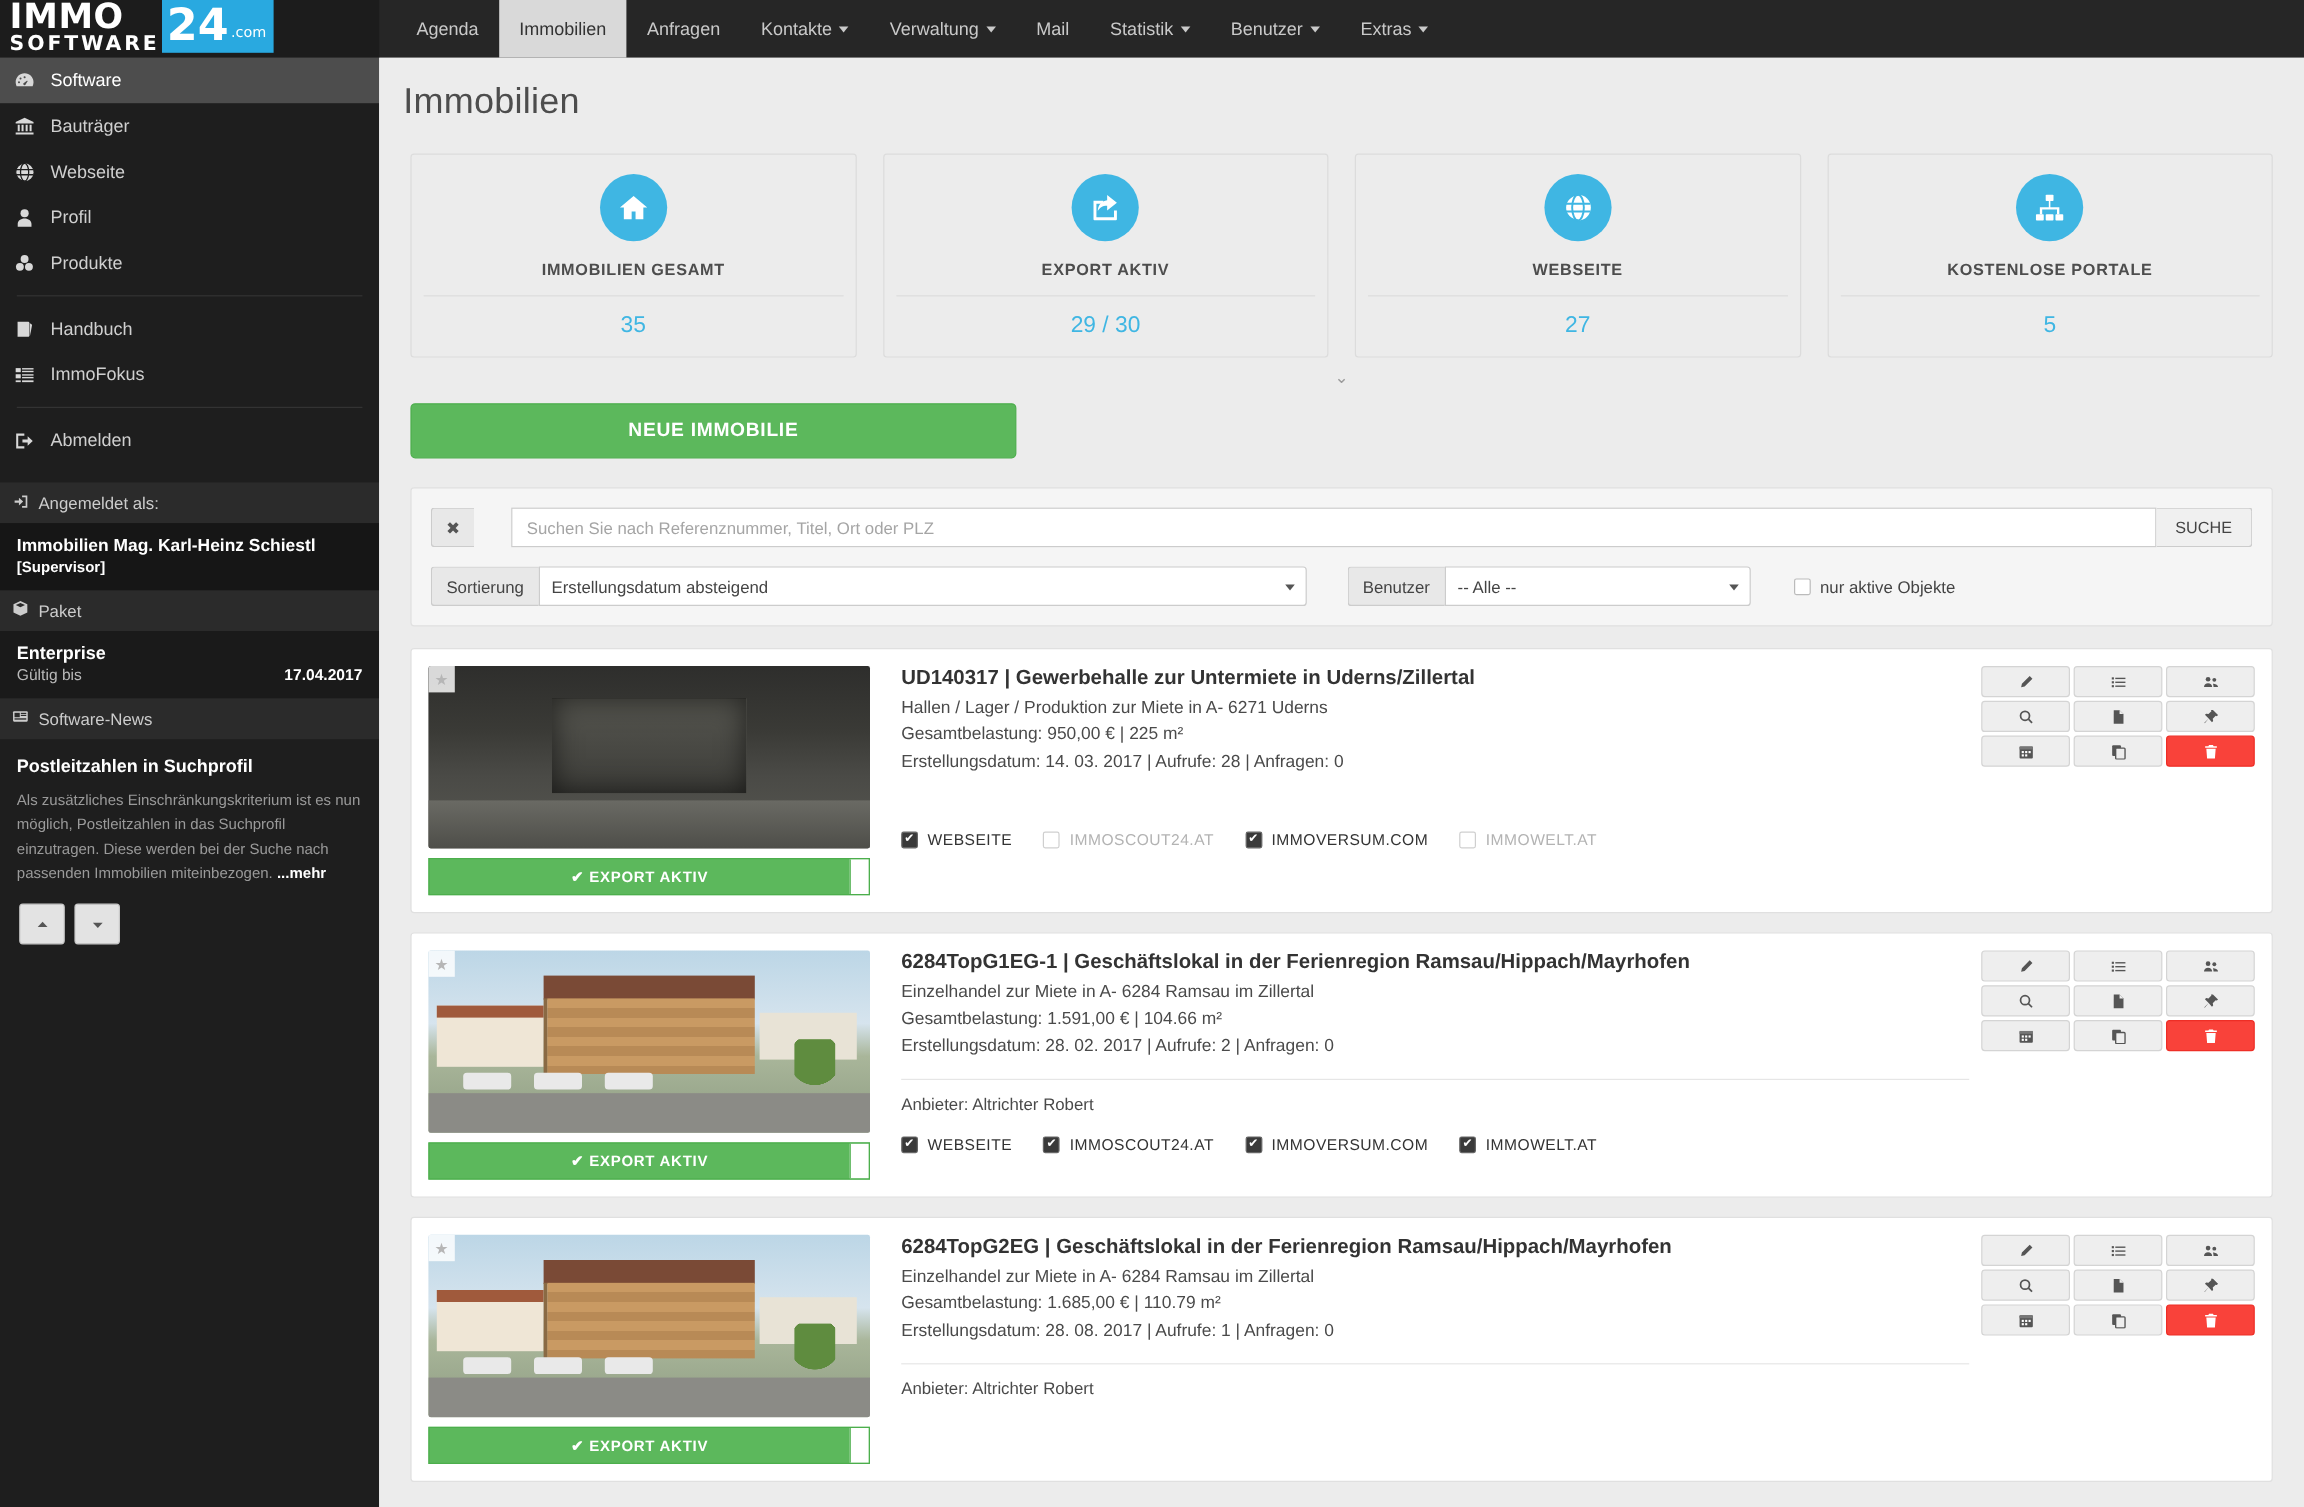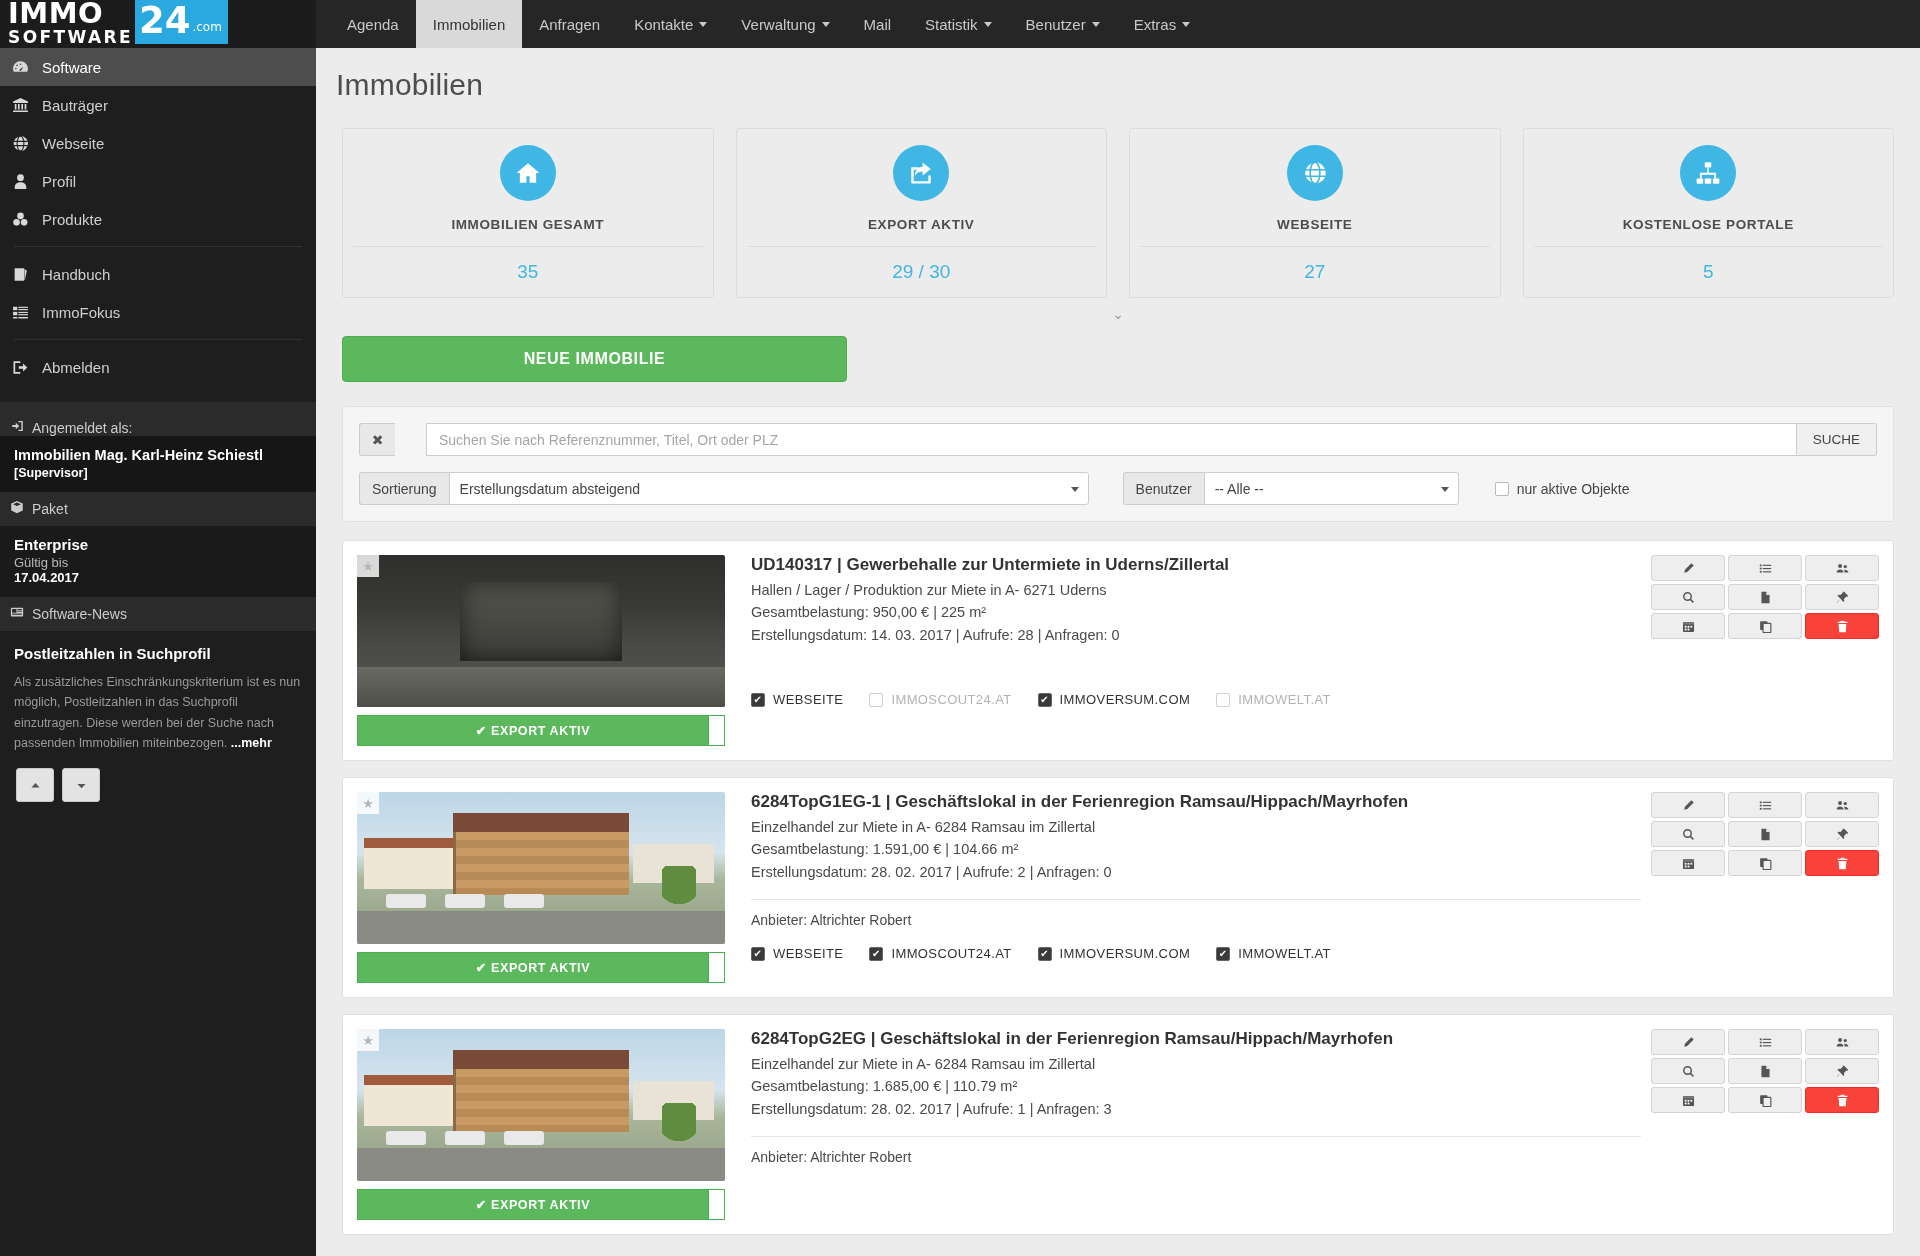--- a/index.html
+++ b/index.html
@@ -82,21 +82,21 @@
 
   .side-head {
     display: flex; align-items: center; height: 34px; padding-left: 10px;
     background: #2b2b2b; color: #ccc; font-size: 14px; gap: 8px;
   }
   .side-userbox { background: #161616; padding: 10px 14px 12px 14px; }
   .side-username { color: #fff; font-size: 14.5px; font-weight: bold; line-height: 1.35; }
   .side-userrole { color: #fff; font-size: 12.5px; font-weight: bold; }
   .side-paketbox { background: #1a1a1a; padding: 10px 14px 12px 14px; }
   .side-pakettitle { color: #fff; font-size: 15px; font-weight: bold; margin-bottom: 2px; }
-  .side-paketrow { display: flex; justify-content: space-between; color: #b9b9b9; font-size: 13px; flex-direction: column; }
+  .side-paketrow { display: flex; justify-content: space-between; color: #b9b9b9; font-size: 13px; }
   .side-paketrow .val { color: #fff; font-weight: bold; }
   .news-title { color: #fff; font-size: 15px; font-weight: bold; padding: 14px 14px 0 14px; }
   .news-body { color: #9a9a9a; font-size: 12.5px; line-height: 1.65; padding: 10px 14px 0 14px; }
   .news-more { color: #fff; font-weight: bold; text-decoration: none; }
   .news-nav { display: flex; gap: 8px; padding: 14px 14px 0 16px; }
   .news-btn {
     width: 38px; height: 34px; background: #e3e3e3; border: 1px solid #c9c9c9;
     border-radius: 3px; display: flex; align-items: center; justify-content: center;
     color: #555; font-size: 13px; cursor: pointer;
   }
@@ -424,21 +424,21 @@
   <a class="side-item" href="#">
     <span class="side-ico">
       <svg width="17" height="17" viewBox="0 0 16 16" fill="currentColor">
           <path d="M1.4 2.2h6.4v1.6H3v8.4h4.8v1.6H1.4V2.2z"></path>
           <path d="M10.4 4.3l4 3.7-4 3.7V9.1H6.3V6.9h4.1V4.3z"></path>
         </svg>
     </span>
     <span>Abmelden</span>
   </a>
 
-  <div class="side-head" style="margin-top:16px;align-items:flex-end;">
+  <div class="side-head" style="margin-top:16px;">
     <span>
       <svg width="14" height="14" viewBox="0 0 16 16" fill="currentColor">
           <path d="M6.6 4.3l4 3.7-4 3.7V9.1H2.5V6.9h4.1V4.3z"></path>
           <path d="M9.6 2.2h5v11.6h-5v-1.6h3.4V3.8H9.6V2.2z"></path>
         </svg>
     </span>
     <span>Angemeldet als:</span>
   </div>
 
   <div class="side-userbox">
@@ -836,21 +836,21 @@
         <div class="export-bar">
           <span class="lbl">✔ <span>EXPORT AKTIV</span></span>
           <span class="knob"></span>
         </div>
       </div>
 
       <div class="info-col">
         <div class="lst-title">6284TopG2EG | Geschäftslokal in der Ferienregion Ramsau/Hippach/Mayrhofen</div>
         <div class="lst-line">Einzelhandel zur Miete in A- 6284 Ramsau im Zillertal</div>
         <div class="lst-line">Gesamtbelastung: 1.685,00 € | 110.79 m²</div>
-        <div class="lst-line">Erstellungsdatum: 28. 02. 2017 | Aufrufe: 1 | Anfragen: 3</div>
+        <div class="lst-line">Erstellungsdatum: 28. 08. 2017 | Aufrufe: 1 | Anfragen: 0</div>
         <div class="lst-provider">Anbieter:  Altrichter Robert</div>
       </div>
 
       <div class="actions-col">
         <div class="act-grid">
           <div class="act-row">
             <div class="act-btn">
                 <svg width="13" height="13" viewBox="0 0 16 16" fill="currentColor">
                   <path d="M11.6 1.6l2.8 2.8-8 8-3.6.8.8-3.6 8-8z"></path>
                 </svg>

